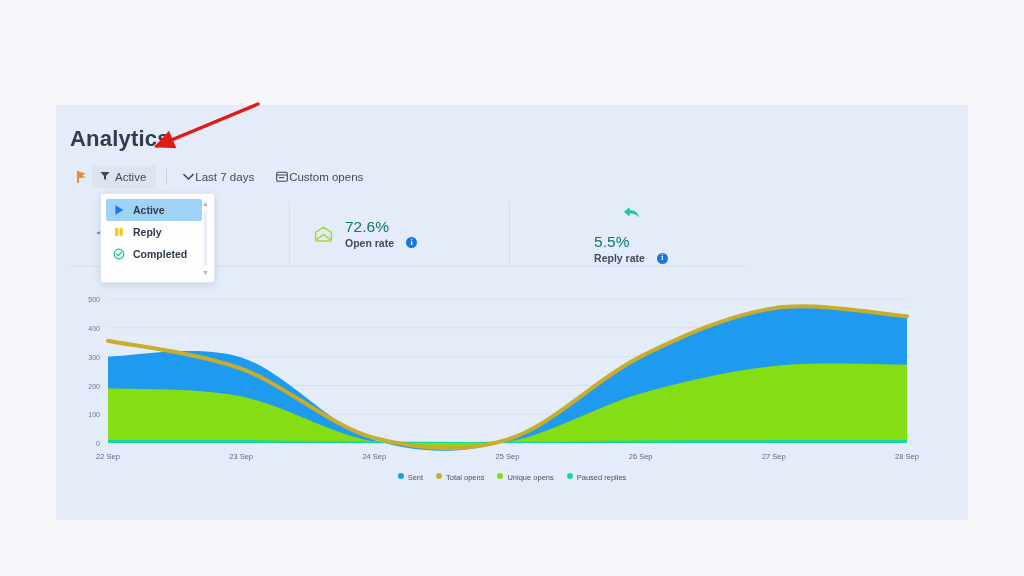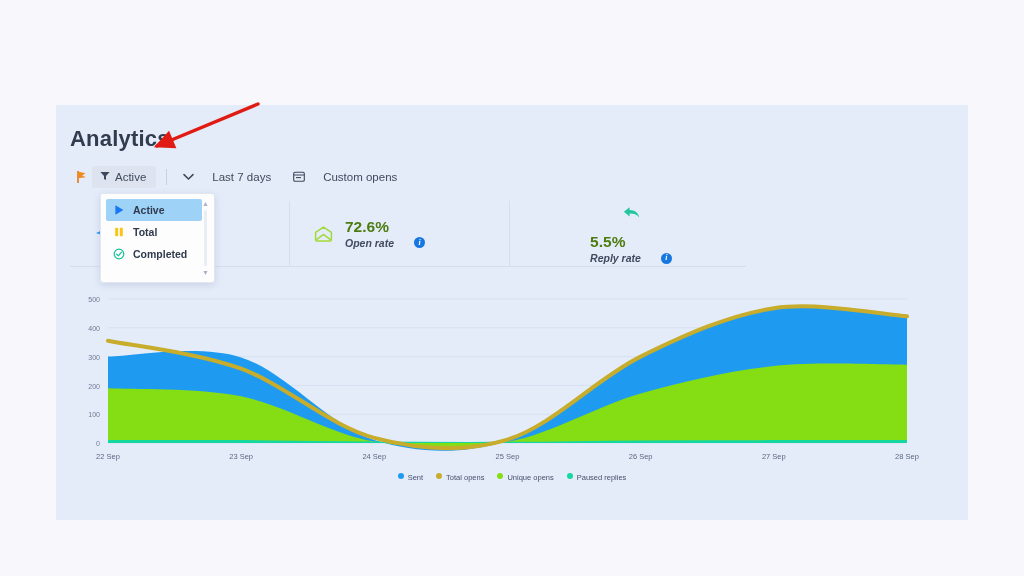--- a/index.html
+++ b/index.html
@@ -33,42 +33,42 @@
   }
   .tb-flag { width: 22px; display: flex; align-items: center; justify-content: center; }
   .tb-chip {
     display: flex; align-items: center; gap: 5px;
     height: 22px; padding: 0 10px 0 8px;
     background: #dde4f0; border-radius: 3px;
     font-size: 11.5px; color: #3f4a5c;
   }
   .tb-div { width: 1px; height: 16px; background: #c7d1e2; margin: 0 10px; }
   .tb-item {
-    display: flex; align-items: center; gap: 18px;
+    display: flex; align-items: center; gap: 1px;
     height: 22px; padding: 0 6px;
     font-size: 11.5px; color: #3f4a5c;
   }
 
   
   .stats {
     position: absolute; left: 14px; top: 96px;
     width: 676px; height: 66px;
     display: flex; align-items: stretch;
     border-bottom: 1px solid #d4deee;
   }
   .stat {
     flex: 0 0 220px; display: flex; align-items: center; gap: 11px;
     padding-left: 22px;
     border-right: 1px solid #d4deee;
   }
   .stat:last-child { border-right: none; flex-direction: column; }
   .stat-ic { width: 22px; height: 22px; display: flex; align-items: center; justify-content: center; flex: none; }
   .stat-txt { display: flex; flex-direction: column; gap: 3px; }
-  .stat-val { font-size: 15.5px; font-weight: bold; color: #4d7c0f; line-height: 1; }
-  .stat-lbl { font-size: 10.5px; font-weight: bold; color: #404b5e; display: flex; align-items: flex-end; gap: 20px; line-height: 1; font-style: italic; }
+  .stat-val { font-size: 15.5px; font-weight: normal; color: #0f766e; line-height: 1; }
+  .stat-lbl { font-size: 10.5px; font-weight: bold; color: #404b5e; display: flex; align-items: flex-end; gap: 12px; line-height: 1; }
   .info-badge {
     width: 11px; height: 11px; border-radius: 50%;
     background: #1777e0; color: #fff; font-size: 8px; font-weight: bold;
     display: flex; align-items: center; justify-content: center;
     font-family: "Liberation Serif", serif;
   }
 
   
   .dropdown {
     position: absolute; left: 44px; top: 88px;
@@ -215,21 +215,21 @@
         <span>Active</span>
       </div>
 
       <div class="dd-opt">
         <span class="dd-ic">
           <svg width="12" height="12" viewBox="0 0 12 12">
             <rect x="2.2" y="1.8" width="3" height="8.4" rx="0.7" fill="#f5c518"></rect>
             <rect x="6.8" y="1.8" width="3" height="8.4" rx="0.7" fill="#f5c518"></rect>
           </svg>
         </span>
-        <span>Total</span>
+        <span>Reply</span>
       </div>
 
       <div class="dd-opt">
         <span class="dd-ic">
           <svg width="12" height="12" viewBox="0 0 12 12">
             <circle cx="6" cy="6" r="4.8" fill="none" stroke="#13c296" stroke-width="1.2"></circle>
             <path d="M3.6 6.2 L5.3 7.9 L8.5 4.2" fill="none" stroke="#13c296" stroke-width="1.2" stroke-linecap="round" stroke-linejoin="round"></path>
           </svg>
         </span>
         <span>Completed</span>

